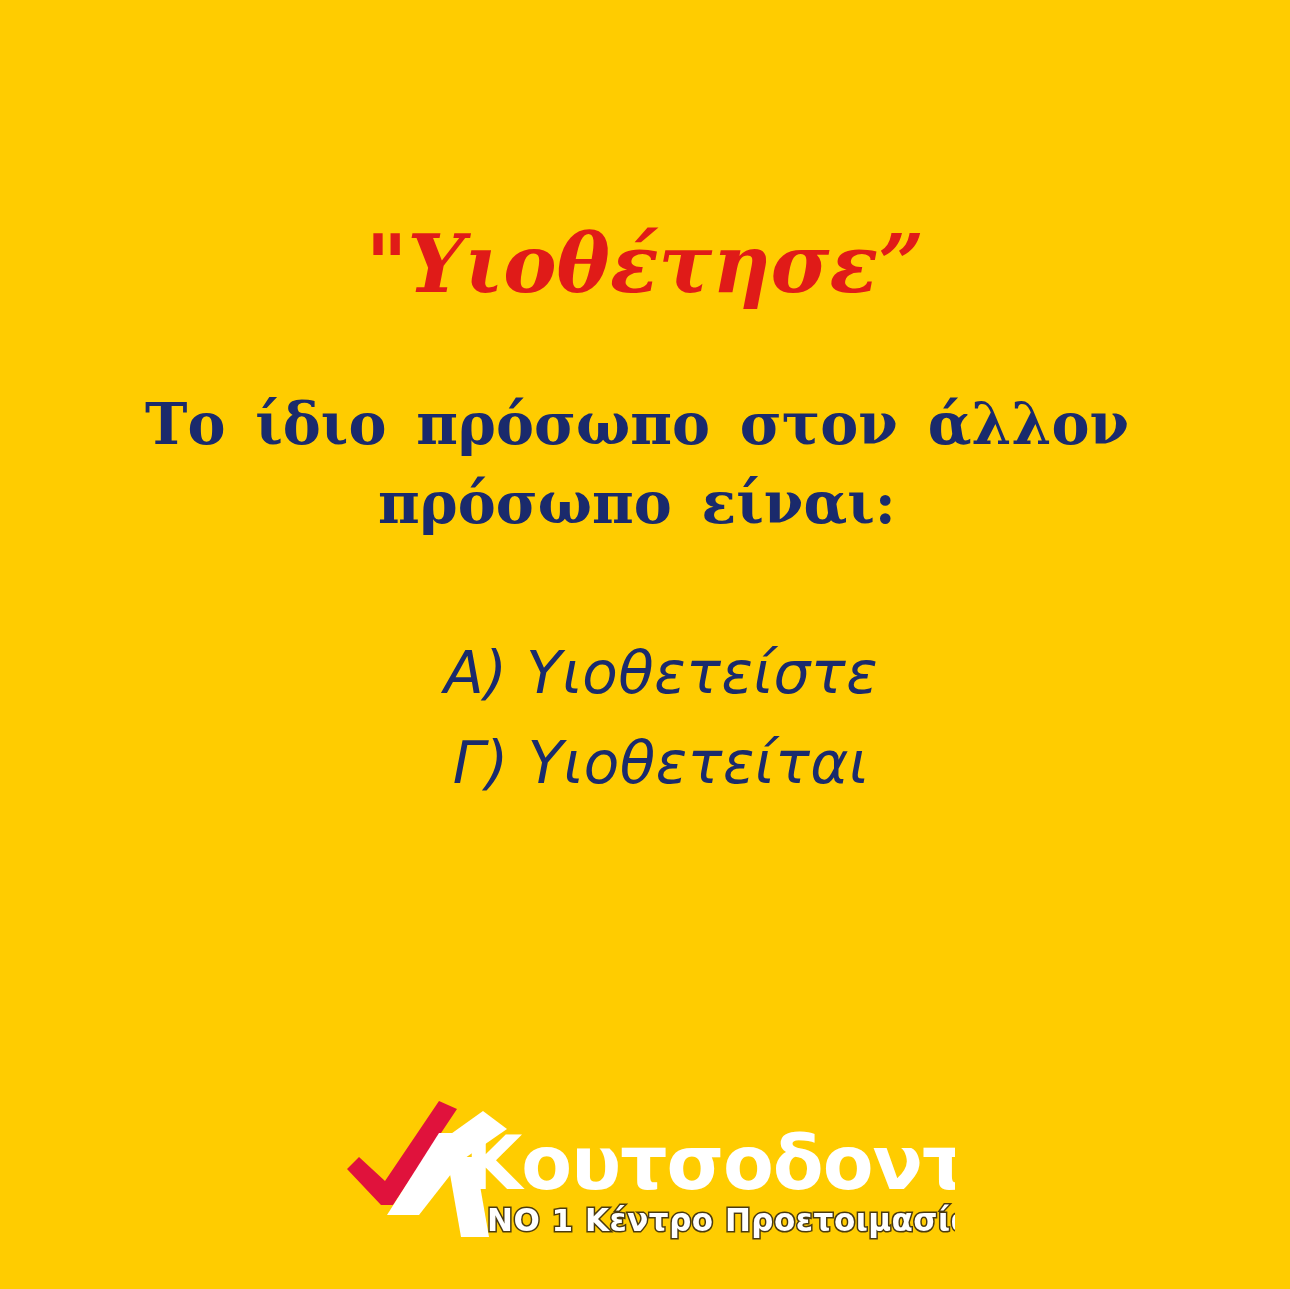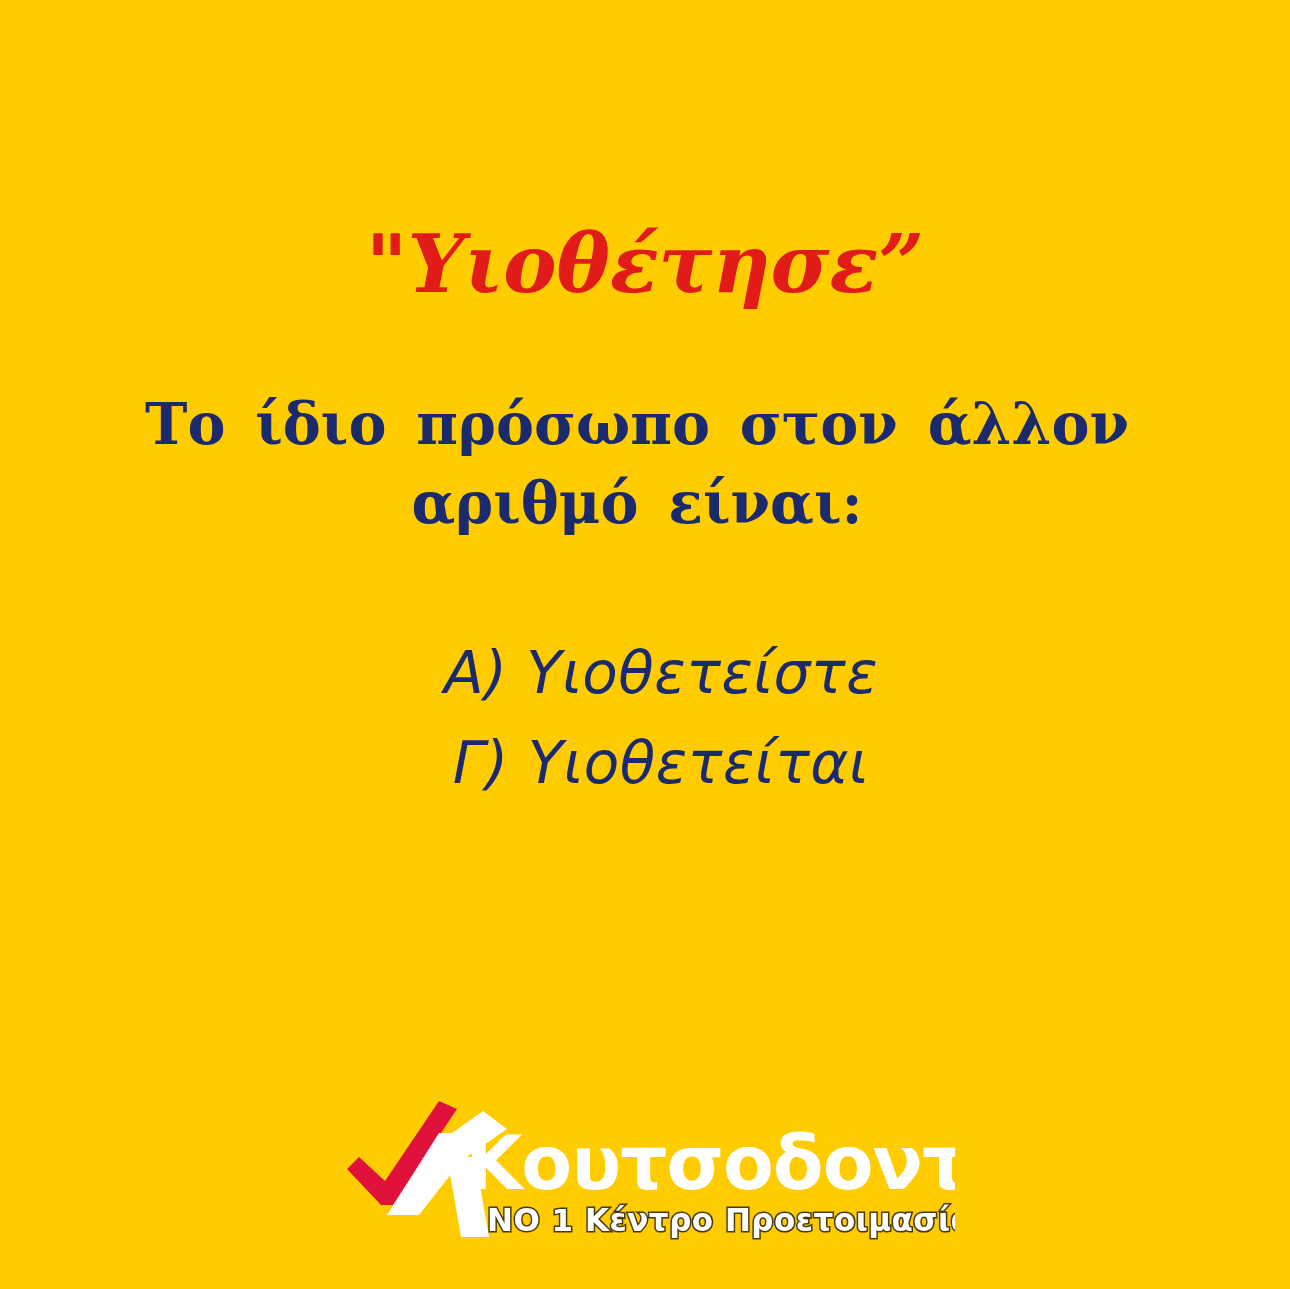--- a/index.html
+++ b/index.html
@@ -120,21 +120,21 @@
 </style>
 </head>
 <body>
 
 <div id="card">
 
   <div id="title">"Υιοθέτησε”</div>
 
   <div id="subtitle">
     <span class="sub-line">Το ίδιο πρόσωπο στον άλλον</span>
-    <span class="sub-line">αριθμό είναι:</span>
+    <span class="sub-line">πρόσωπο είναι:</span>
   </div>
 
   <div id="options">
     <span class="option">Α) Υιοθετείστε</span>
     <span class="option">Γ) Υιοθετείται</span>
   </div>
 
   <div id="logo">
     <div id="logo-inner">
       <svg id="logo-svg" width="620" height="150" viewBox="0 0 620 150">

